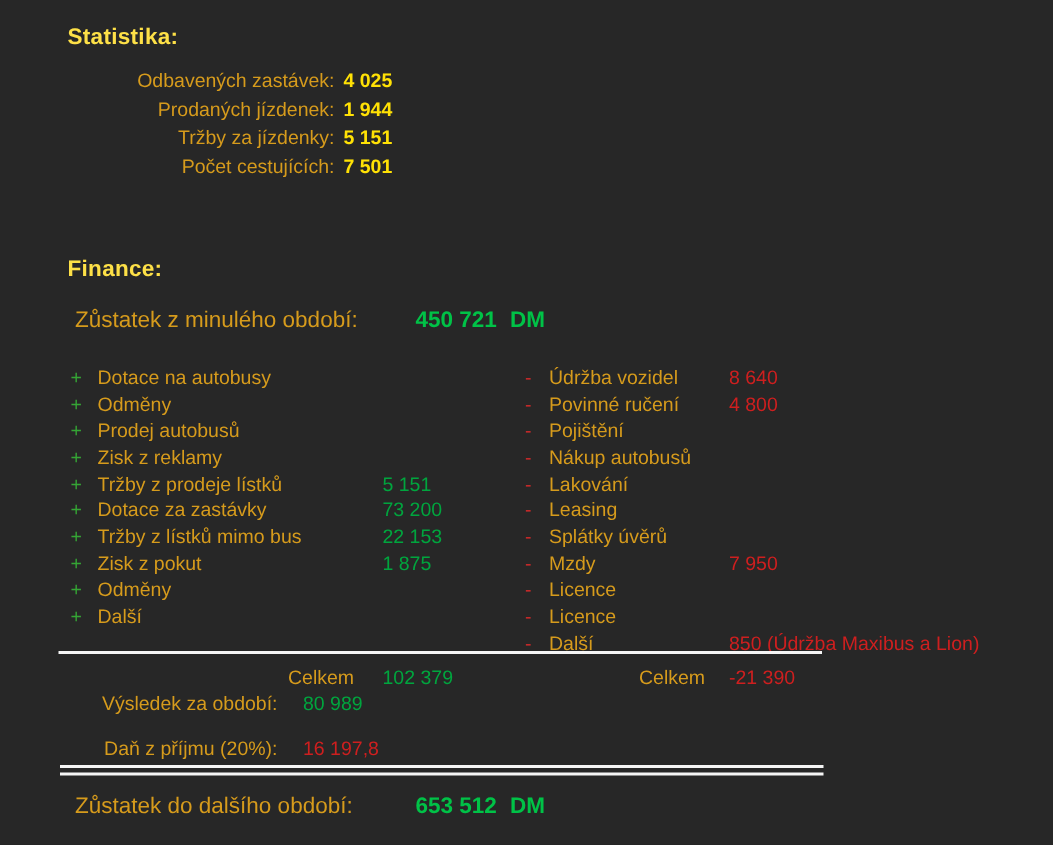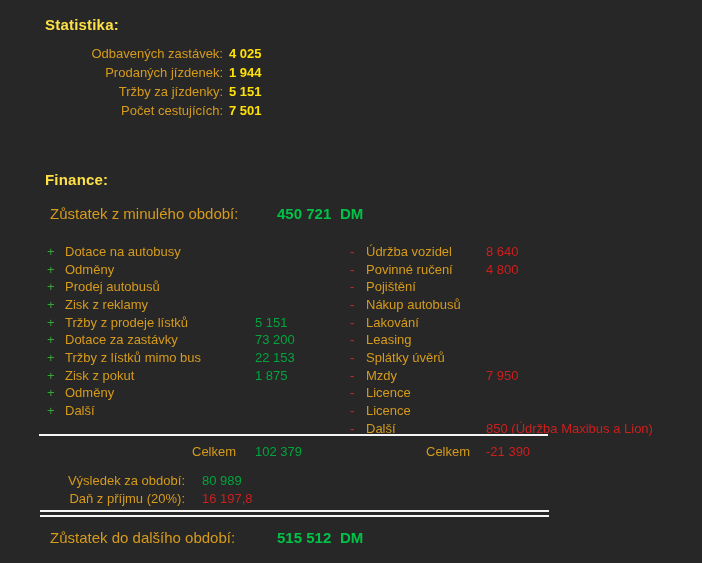--- a/index.html
+++ b/index.html
@@ -154,30 +154,30 @@
 
   <div class="line" style="left:39px; top:434px; width:509px; height:2px;"></div>
 
   <div class="abs ledger-row" style="top:444px;">
     <span class="gold" style="left:192px;">Celkem</span>
     <span class="green" style="left:255px;">102 379</span>
     <span class="gold" style="left:426px;">Celkem</span>
     <span class="red" style="left:486px;">-21 390</span>
   </div>
 
-  <div class="abs f13" style="top:473px; left:0; width:100%;">
+  <div class="abs f13" style="top:461px; left:0; width:100%;">
     <span class="res-label gold">Výsledek za období:</span>
     <span class="green" style="position:absolute; left:202px;">80 989</span>
   </div>
   <div class="abs f13" style="top:491px; left:0; width:100%;">
     <span class="res-label gold">Daň z příjmu (20%):</span>
     <span class="red" style="position:absolute; left:202px;">16 197,8</span>
   </div>
 
   <div class="dline" style="left:40px; top:510px; width:509px;"></div>
 
   <div class="abs f15" style="top:529px; left:0; width:100%;">
     <span class="bal-label gold">Zůstatek do dalšího období:</span>
-    <span class="bal-value bgreen">515 512</span>
+    <span class="bal-value bgreen">653 512</span>
     <span class="bal-cur bgreen">DM</span>
   </div>
 
 </div>
 
 </body></html>

